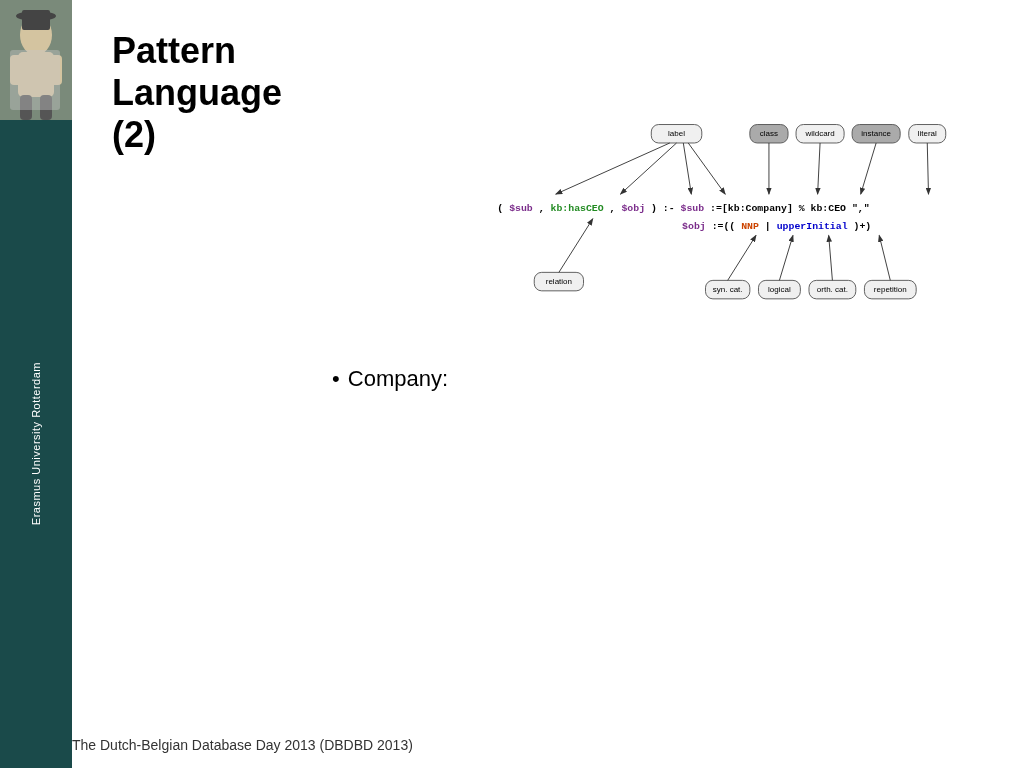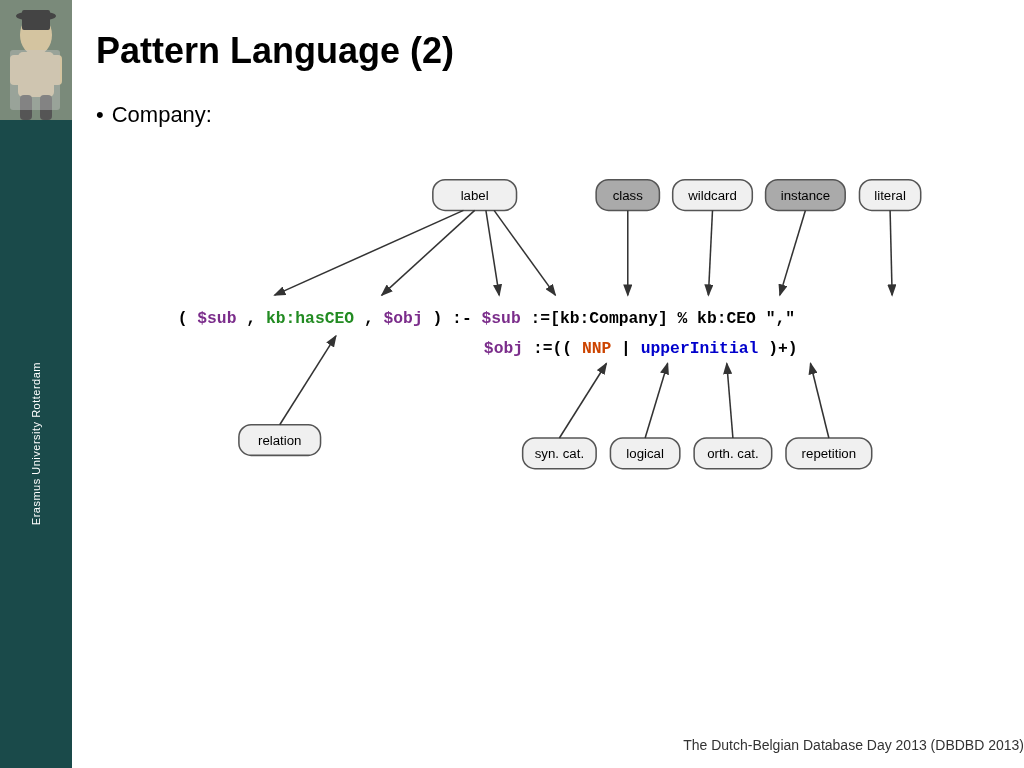--- a/index.html
+++ b/index.html
@@ -52,23 +52,23 @@
       color: white;
       font-size: 11px;
       writing-mode: vertical-rl;
       transform: rotate(180deg);
       white-space: nowrap;
       letter-spacing: 0.5px;
     }
 
     .main-content {
       flex: 1;
-      padding: 30px 40px 20px 24px;
-      display: flex;
-      flex-direction: column;
+      padding: 30px 40px 20px 40px;
+      display: flex;
+      flex-direction: row;
       position: relative;
     }
 
     .title {
       font-size: 36px;
       font-weight: bold;
       color: #000;
       margin-bottom: 30px;
     }
 
@@ -107,21 +107,21 @@
       fill: #000;
       text-anchor: middle;
       dominant-baseline: middle;
     }
 
     .footer-text {
       position: absolute;
       bottom: 15px;
       left: 0;
       right: 0;
-      text-align: right;
+      text-align: left;
       font-size: 14px;
       color: #333;
     }
   </style>
 </head>
 <body>
 
 <div class="sidebar">
   <div class="sidebar-image-placeholder">
     

